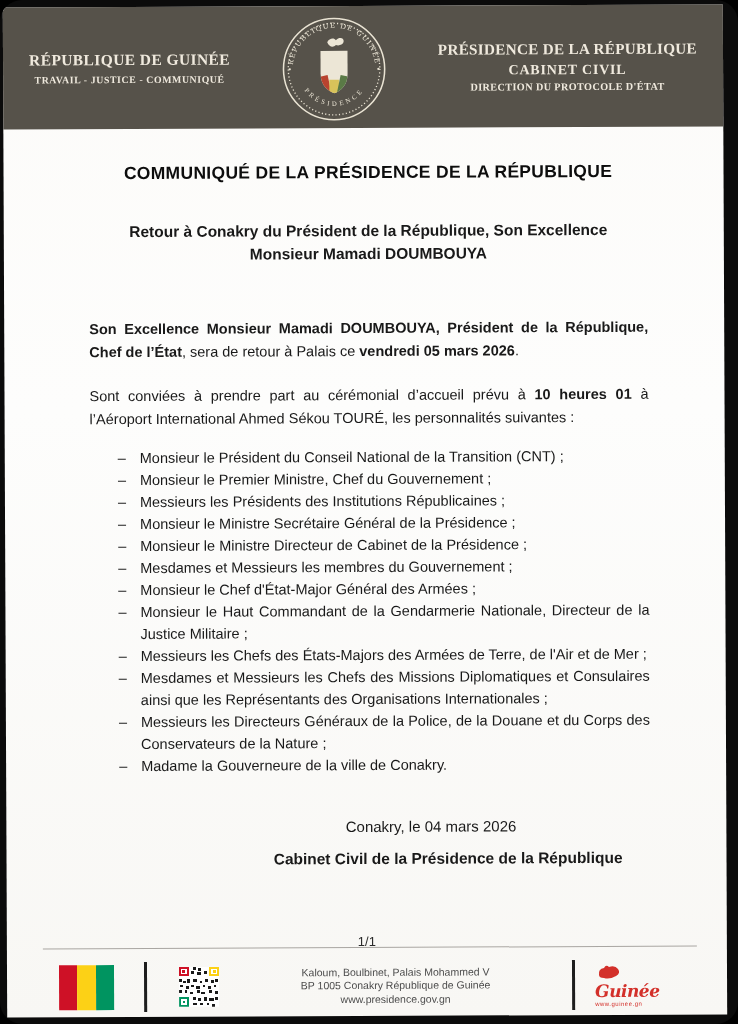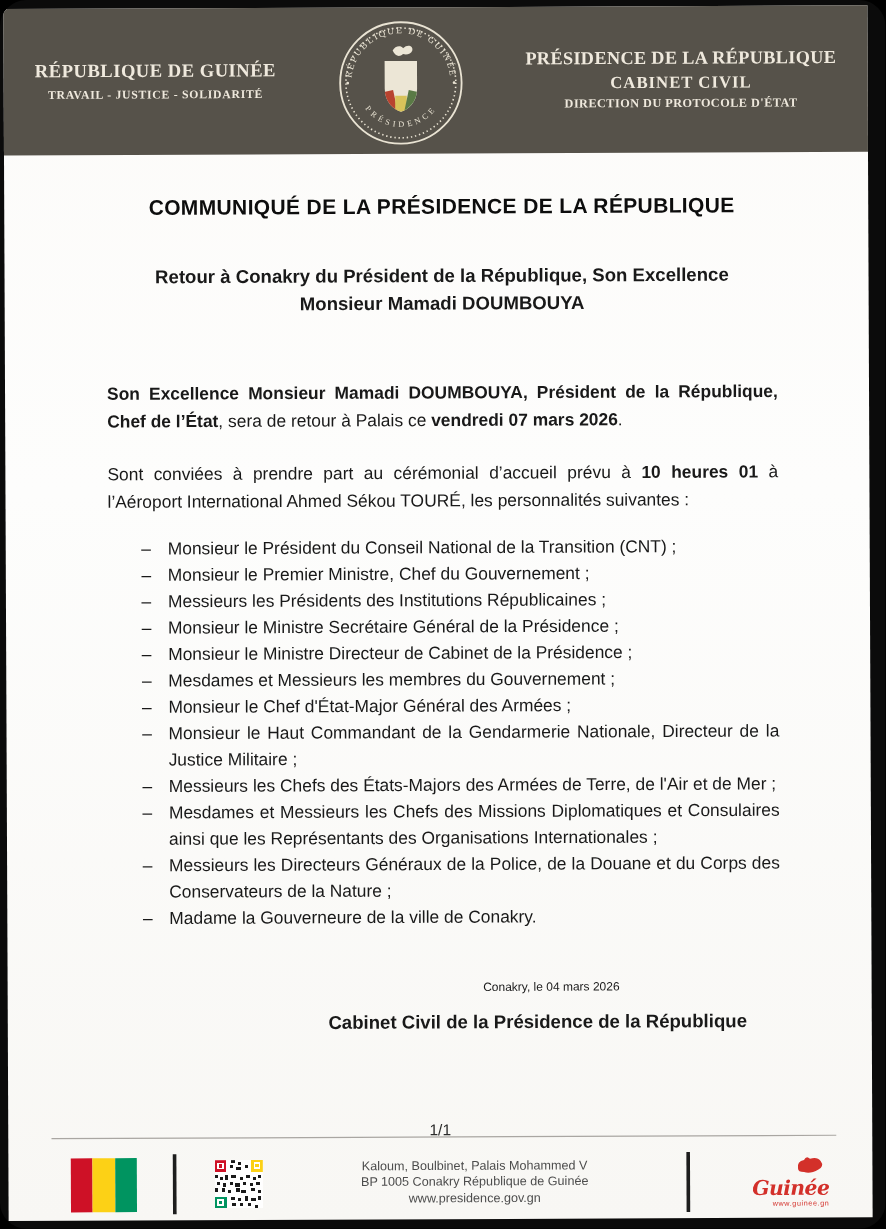--- a/index.html
+++ b/index.html
@@ -25,49 +25,49 @@
              letter-spacing:.3px;color:#0d0d0d;}
   .doc-subtitle{margin:36px auto 0;text-align:center;font-weight:bold;font-size:15.5px;
                 line-height:23px;max-width:545px;}
   .para{font-size:14.5px;line-height:23px;text-align:justify;}
   .p1{margin-top:52px;}
   .p2{margin-top:21px;}
   .list{margin-top:16px;padding-left:28px;}
   .li{display:flex;font-size:14.5px;line-height:22px;}
   .li .dash{flex:0 0 22px;}
   .li .txt{flex:1;text-align:justify;}
-  .date-line{margin:42px 134px 0 auto;width:fit-content;font-size:10px;}
+  .date-line{margin:42px 134px 0 auto;width:fit-content;font-size:15px;}
   .signature{margin:15px 28px 0 auto;width:fit-content;font-size:15.5px;font-weight:bold;}
   
   .footer{position:absolute;left:0;right:0;bottom:0;}
   .pagenum{text-align:center;font-size:13px;color:#2b2b2b;}
   .rule{height:1px;background:#a9a6a2;margin:-2px 30px 0 36px;}
   .footer-row{display:flex;align-items:center;padding:8px 36px 0 52px;height:60px;}
   .flag{width:55px;height:45px;display:flex;flex:0 0 auto;}
   .flag i{flex:1;}
   .vdiv{width:3px;height:50px;background:#1d1d1d;flex:0 0 auto;}
   .d1{margin-left:30px;}
   .d2{margin-right:4px;}
   .qr{width:40px;height:40px;flex:0 0 auto;margin-left:32px;}
   .addr{flex:1;text-align:center;font-size:10.5px;line-height:13.5px;color:#4c4c4c;}
-  .brand{width:96px;text-align:right;flex:0 0 auto;margin-left:16px;color:#d3302a;}
+  .brand{width:96px;text-align:left;flex:0 0 auto;margin-left:16px;color:#d3302a;}
   .brand .word{font-family:"DejaVu Serif",serif;font-style:italic;font-weight:bold;
                font-size:17px;letter-spacing:-.5px;margin-top:-3px;}
   .brand .sub{font-size:6px;letter-spacing:.5px;}
 </style>
 </head>
 <body>
 
 <div class="photo">
   <div class="page">
 
     <div class="band">
       <div class="blk">
         <div class="l1">RÉPUBLIQUE DE GUINÉE</div>
-        <div class="l2">TRAVAIL - JUSTICE - SOLIDARITÉ</div>
+        <div class="l2">TRAVAIL - JUSTICE - COMMUNIQUÉ</div>
       </div>
 
       <div class="sealwrap">
         <svg viewBox="0 0 110 110" width="106" height="106">
           <defs>
             <path id="arcTop" d="M 12 55 A 43 43 0 1 1 98 55" fill="none"></path>
             <path id="arcBottom" d="M 17 55 A 38 38 0 1 0 93 55" fill="none"></path>
             <clipPath id="shieldClip">
               <path d="M 41 36 h 28 v 24 c 0 12 -8 18 -14 20 c -6 -2 -14 -8 -14 -20 z"></path>
             </clipPath>
@@ -98,21 +98,21 @@
         <div class="r1">PRÉSIDENCE DE LA RÉPUBLIQUE</div>
         <div class="r2">CABINET CIVIL</div>
         <div class="r3">DIRECTION DU PROTOCOLE D'ÉTAT</div>
       </div>
     </div>
 
     <div class="content">
       <div class="doc-title">COMMUNIQUÉ DE LA PRÉSIDENCE DE LA RÉPUBLIQUE</div>
       <div class="doc-subtitle">Retour à Conakry du Président de la République, Son Excellence Monsieur Mamadi DOUMBOUYA</div>
 
-      <div class="para p1"><b>Son Excellence Monsieur Mamadi DOUMBOUYA, Président de la République, Chef de l’État</b><span>, sera de retour à Palais ce </span><b>vendredi 07 mars 2026</b><span>.</span></div>
+      <div class="para p1"><b>Son Excellence Monsieur Mamadi DOUMBOUYA, Président de la République, Chef de l’État</b><span>, sera de retour à Palais ce </span><b>vendredi 05 mars 2026</b><span>.</span></div>
 
       <div class="para p2"><span>Sont conviées à prendre part au cérémonial d’accueil prévu à </span><b>10 heures 01</b><span> à l’Aéroport International Ahmed Sékou TOURÉ, les personnalités suivantes :</span></div>
 
       <div class="list">
         <div class="li">
             <span class="dash">–</span>
             <span class="txt">Monsieur le Président du Conseil National de la Transition (CNT) ;</span>
           </div>
         <div class="li">
             <span class="dash">–</span>

